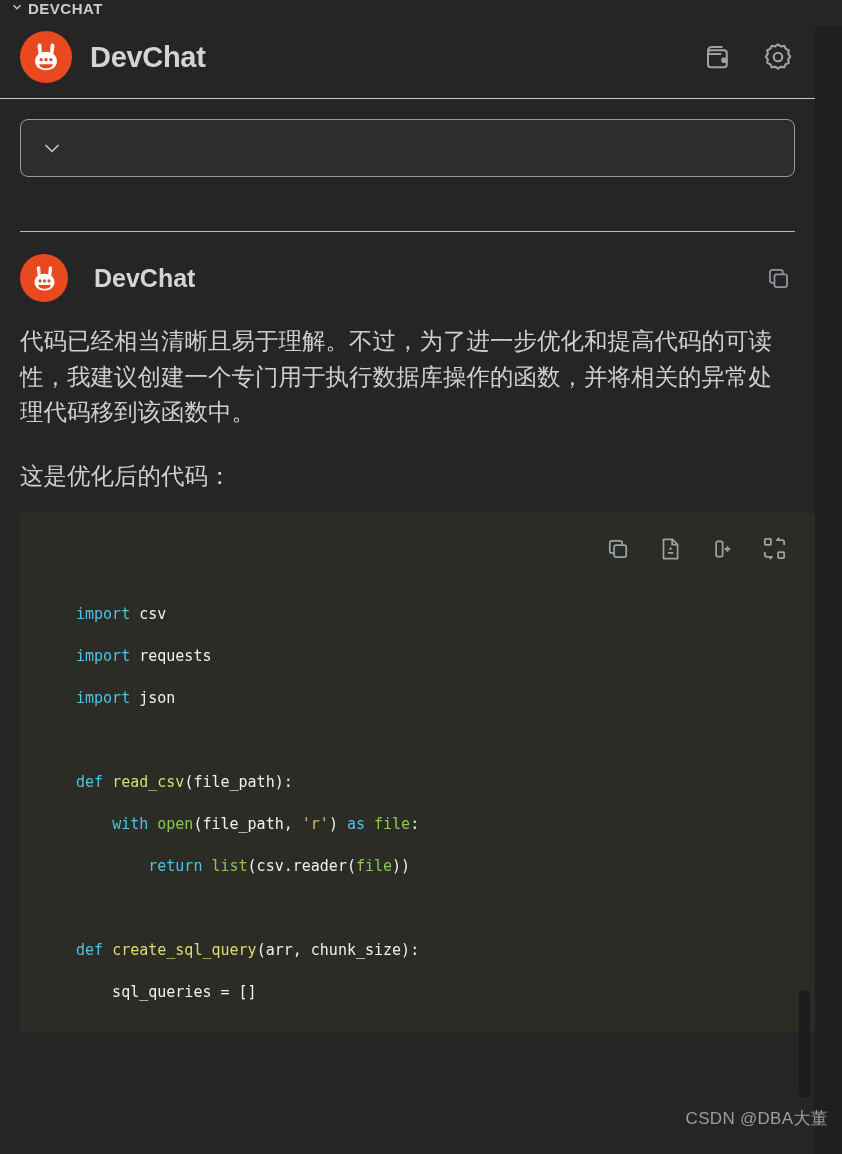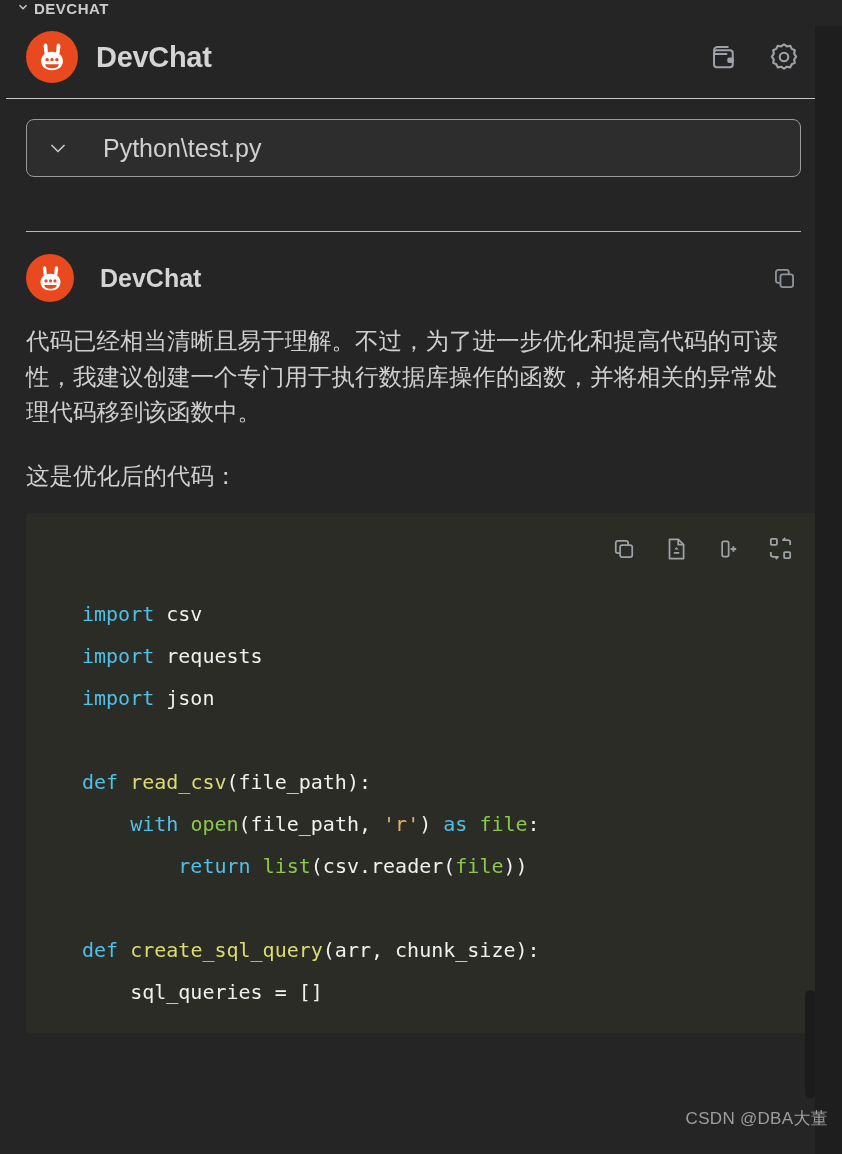--- a/index.html
+++ b/index.html
@@ -30,21 +30,21 @@
     position: absolute;
     top: 0; right: 0;
     width: 27px;
     height: 26px;
     background: #252526;
   }
 
   
   .panel {
     position: absolute;
-    top: 0; left: 6px;
+    top: 0; left: 0;
     width: 815px;
     height: 1154px;
     background: #252526;
     overflow: hidden;
   }
 
   
   .section-header {
     height: 16px;
     display: flex;
@@ -225,21 +225,21 @@
   }
   .code-actions .icon-btn {
     width: 30px;
     height: 30px;
   }
 
   pre.code {
     margin: 0;
     padding: 8px 10px 0 56px;
     font-family: "DejaVu Sans Mono", "Liberation Mono", monospace;
-    font-size: 20px;
+    font-size: 15px;
     line-height: 42px;
     color: #e6e6e6;
     white-space: pre;
     overflow: hidden;
   }
   .tok-kw    { color: #4FC1E8; }
   .tok-fn    { color: #DCDC73; }
   .tok-bi    { color: #8CC84B; }
   .tok-str   { color: #E3B267; }
   .tok-plain { color: #f0f0f0; }
@@ -333,21 +333,20 @@
 
   <div class="header-rule"></div>
 
   <div class="file-select-wrap">
     <div class="file-select">
       <span class="file-select-chevron">
         <svg width="24" height="24" viewBox="0 0 24 24" fill="none" stroke="#c5c5c5" stroke-width="1.7" stroke-linecap="round" stroke-linejoin="round">
           <path d="M6 9.5 L12 15.5 L18 9.5"></path>
         </svg>
       </span>
-      <span class="file-select-label">Python\test.py</span>
     </div>
   </div>
 
 
   <div class="msg-divider"></div>
 
   <div class="assistant">
     <div class="assistant-head">
       <span class="logo small">
         <svg width="33" height="33" viewBox="0 0 48 48">

